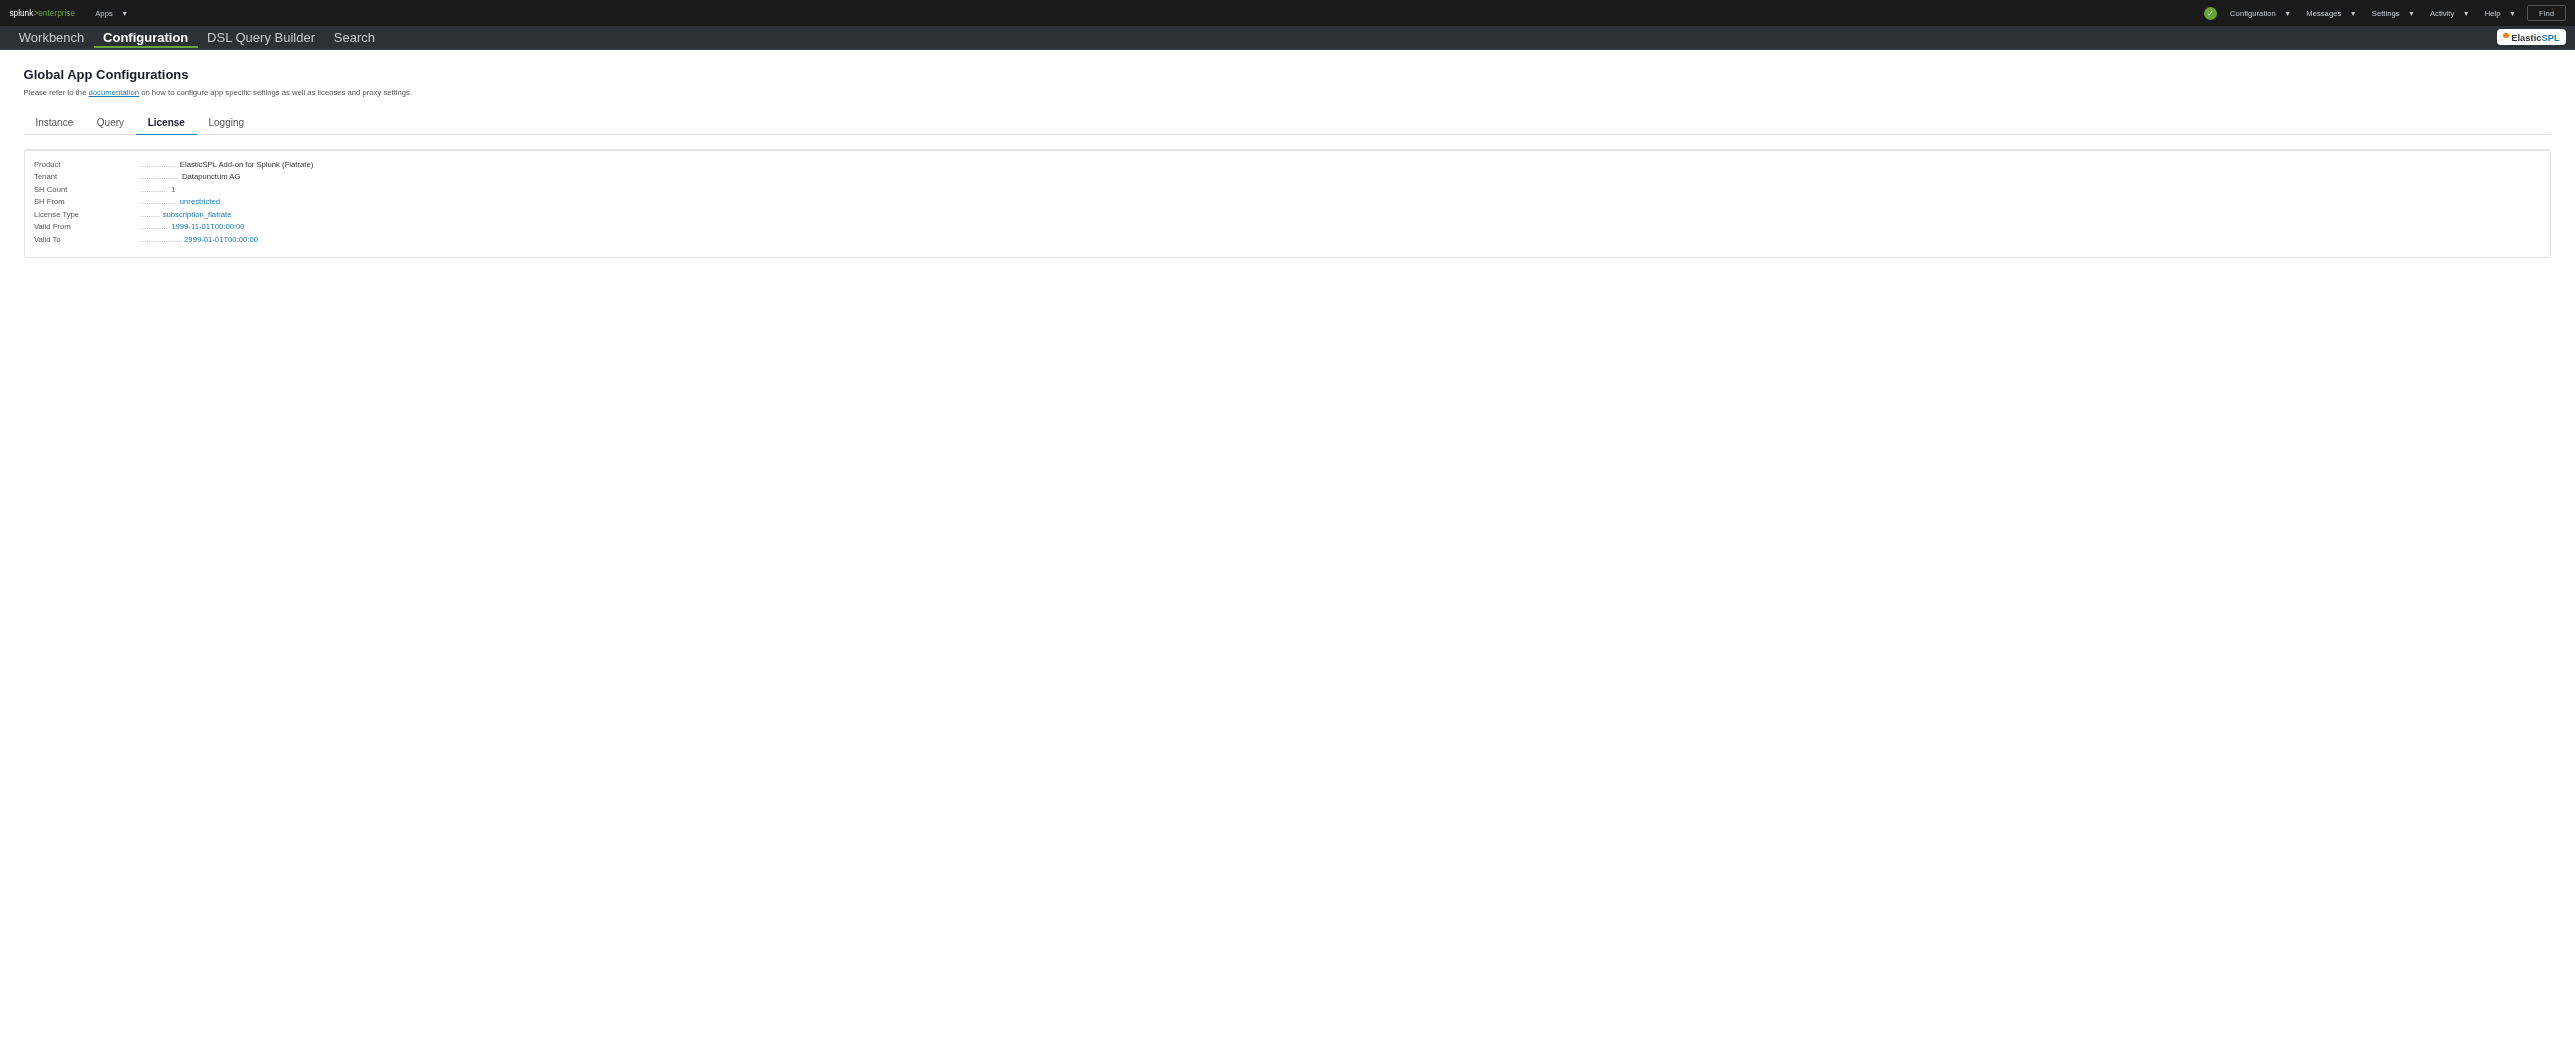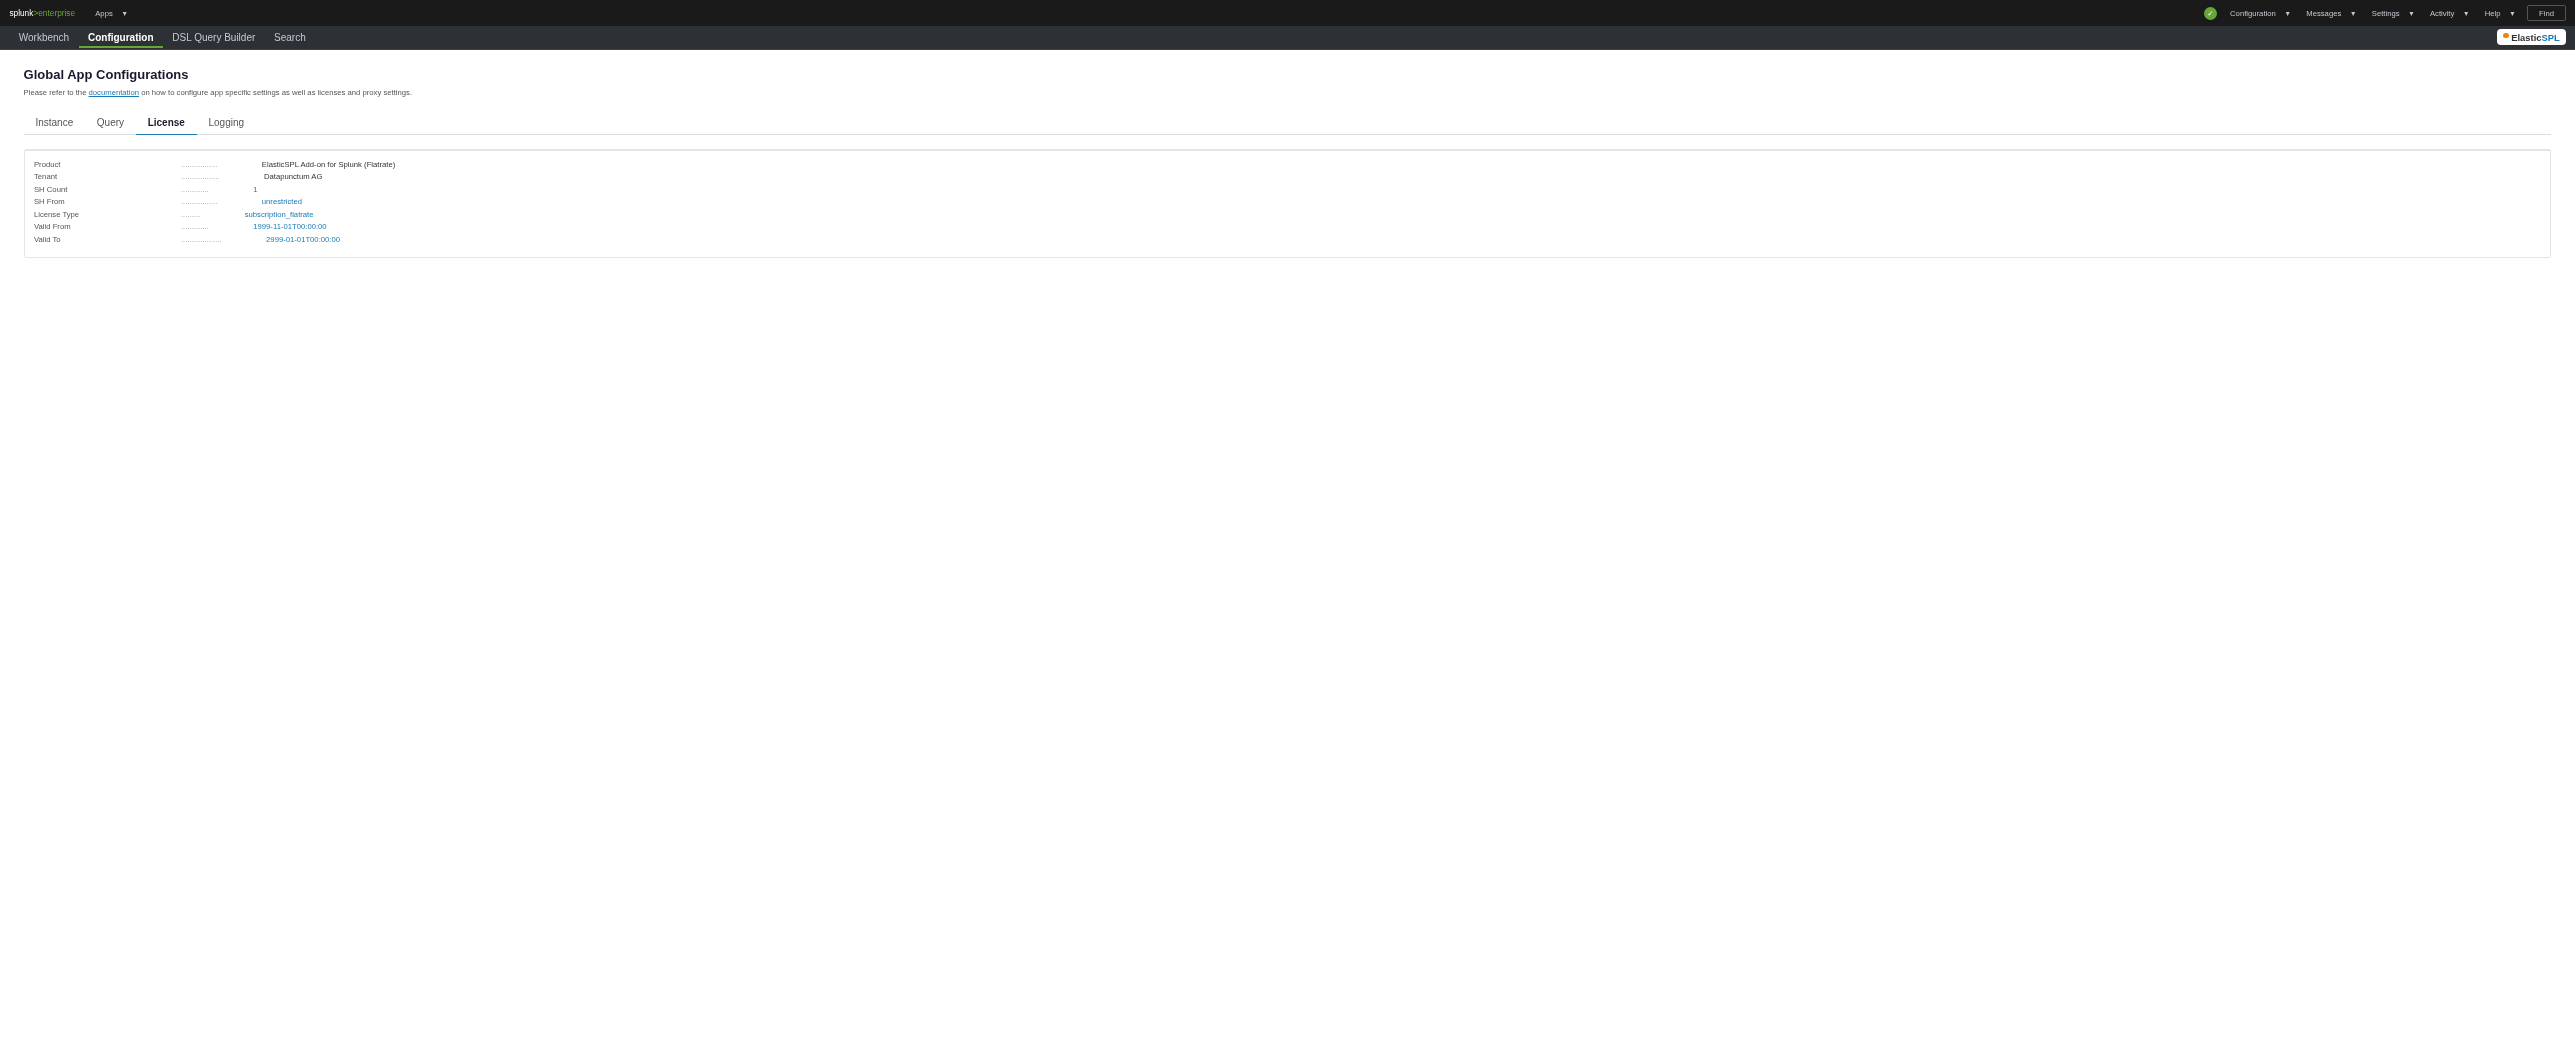--- a/index.html
+++ b/index.html
@@ -70,21 +70,21 @@
       padding: 0 9.4px;
       border-bottom: 0.6px solid #3d4147;
     }
     .second-nav-item {
       color: #c3c9d0;
       padding: 0 9.4px;
       height: 21px;
       display: flex;
       align-items: center;
       cursor: pointer;
-      font-size: 10px;
+      font-size: 13px;
       white-space: nowrap;
       position: relative;
     }
     .second-nav-item.active {
       color: #fff;
       font-weight: 600;
     }
     .second-nav-item.active::after {
       content: '';
       position: absolute;
@@ -256,21 +256,20 @@
       padding: 8.3px 9.4px 9.4px 9.4px;
       background: #fff;
       border-top: 0.6px solid #e5e5e5;
     }
 
     .detail-row {
       display: flex;
       margin-bottom: 3.5px;
       font-size: 7.7px;
       color: #333;
-      gap: 41px;
     }
 
     .detail-key {
       min-width: 106px;
       color: #555;
     }
 
     .detail-dots {
       color: #999;
       flex: 0 0 auto;

